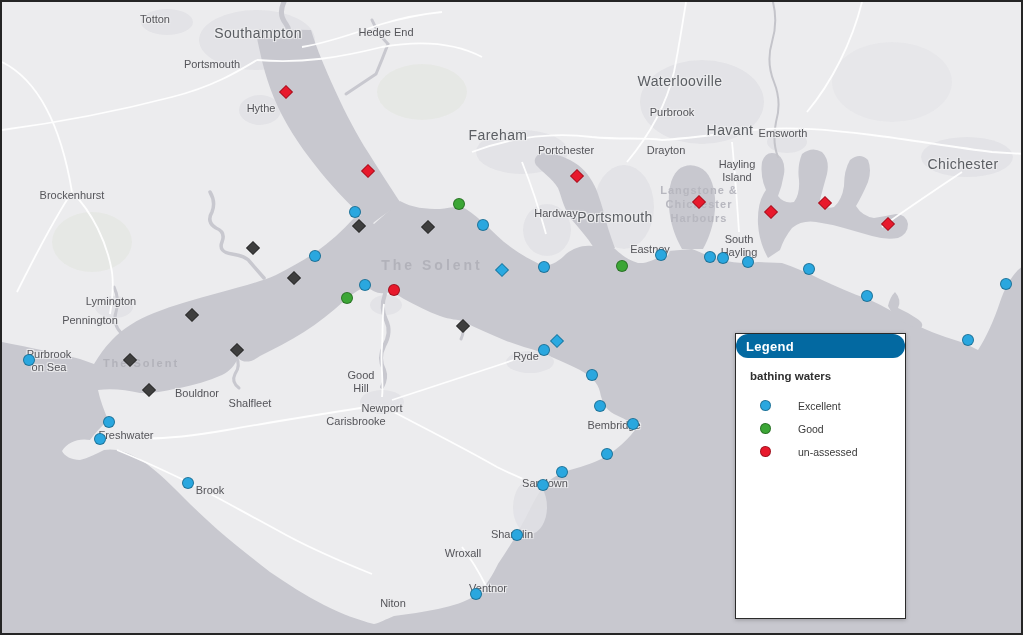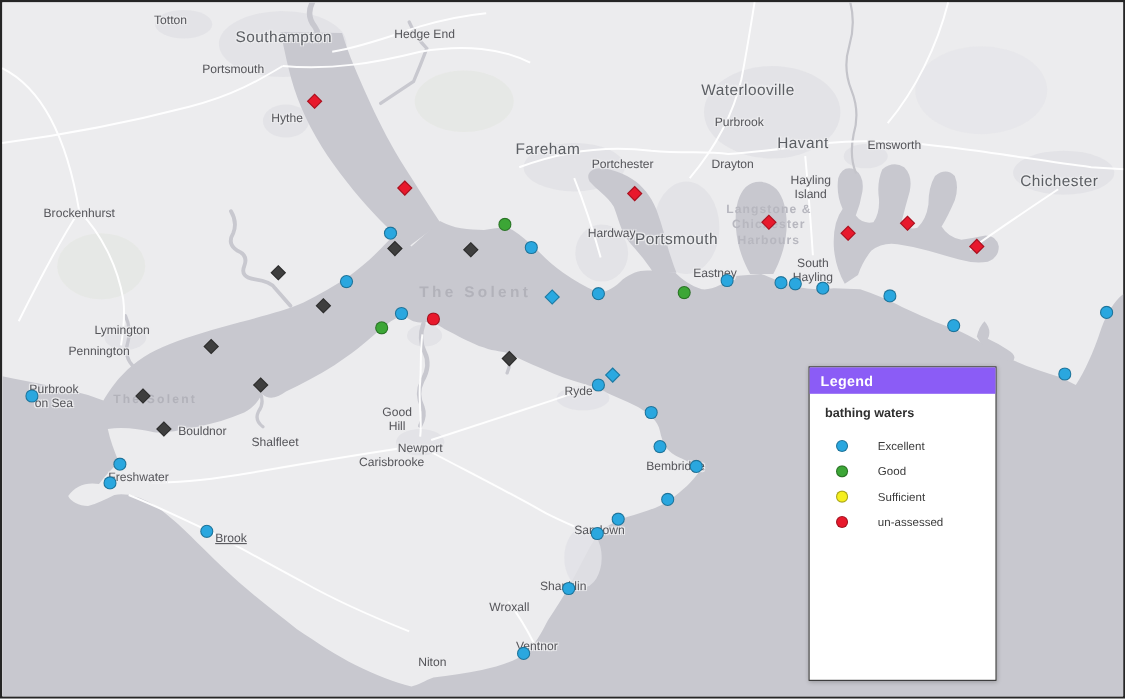--- a/index.html
+++ b/index.html
@@ -241,21 +241,21 @@
         </div>
         <div class="place-label pl-major" style="left: 678px; top: 79px;">
           <div>Waterlooville</div>
         </div>
         <div class="place-label pl-minor" style="left: 670px; top: 110px;">
           <div>Purbrook</div>
         </div>
         <div class="place-label pl-major" style="left: 728px; top: 128px;">
           <div>Havant</div>
         </div>
-        <div class="place-label pl-minor" style="left: 781px; top: 131px; margin-left: 30px;">
+        <div class="place-label pl-minor" style="left: 781px; top: 131px;">
           <div>Emsworth</div>
         </div>
         <div class="place-label pl-minor" style="left: 664px; top: 148px;">
           <div>Drayton</div>
         </div>
         <div class="place-label pl-major" style="left: 961px; top: 162px;">
           <div>Chichester</div>
         </div>
         <div class="place-label pl-minor" style="left: 735px; top: 169px;">
           <div>Hayling</div>
@@ -280,40 +280,40 @@
         <div class="place-label pl-minor" style="left: 109px; top: 299px;">
           <div>Lymington</div>
         </div>
         <div class="place-label pl-minor" style="left: 88px; top: 318px;">
           <div>Pennington</div>
         </div>
         <div class="place-label pl-minor" style="left: 47px; top: 359px;">
           <div>Purbrook</div>
           <div>on Sea</div>
         </div>
-        <div class="place-label pl-minor" style="left: 182px; top: 391px;">
+        <div class="place-label pl-minor" style="left: 195px; top: 391px;">
           <div>Bouldnor</div>
         </div>
         <div class="place-label pl-minor" style="left: 248px; top: 401px;">
           <div>Shalfleet</div>
         </div>
         <div class="place-label pl-minor" style="left: 359px; top: 380px;">
           <div>Good</div>
           <div>Hill</div>
         </div>
         <div class="place-label pl-minor" style="left: 380px; top: 406px;">
           <div>Newport</div>
         </div>
         <div class="place-label pl-minor" style="left: 354px; top: 419px;">
           <div>Carisbrooke</div>
         </div>
         <div class="place-label pl-minor" style="left: 124px; top: 433px;">
           <div>Freshwater</div>
         </div>
-        <div class="place-label pl-minor" style="left: 208px; top: 488px; text-decoration: underline;">
+        <div class="place-label pl-minor" style="left: 208px; top: 488px;">
           <div>Brook</div>
         </div>
         <div class="place-label pl-minor" style="left: 524px; top: 354px;">
           <div>Ryde</div>
         </div>
         <div class="place-label pl-minor" style="left: 612px; top: 423px;">
           <div>Bembridge</div>
         </div>
         <div class="place-label pl-minor" style="left: 543px; top: 481px;">
           <div>Sandown</div>
@@ -378,38 +378,34 @@
         <div class="marker m-diamond" style="left: 235px; top: 348px; background: rgb(62, 62, 62);"></div>
         <div class="marker m-diamond" style="left: 128px; top: 358px; background: rgb(62, 62, 62);"></div>
         <div class="marker m-diamond" style="left: 147px; top: 388px; background: rgb(62, 62, 62);"></div>
         <div class="marker m-diamond" style="left: 357px; top: 224px; background: rgb(62, 62, 62);"></div>
         <div class="marker m-diamond" style="left: 426px; top: 225px; background: rgb(62, 62, 62);"></div>
         <div class="marker m-diamond" style="left: 461px; top: 324px; background: rgb(62, 62, 62);"></div>
       </div>
   </div>
 
   <div id="legend">
-    <div id="legend-header" style="background: #8b5cf6;">
+    <div id="legend-header" style="background: #0369a1; border-radius: 12px;">
       <span id="legend-title">Legend</span>
     </div>
     <div id="legend-body">
         <div class="legend-section">
           <div class="legend-heading">bathing waters</div>
           <div class="legend-row">
             <span class="legend-swatch m-circle" style="background: rgb(42, 167, 223); border: 1px solid rgba(0, 0, 0, 0.3);"></span>
             <span class="legend-label">Excellent</span>
           </div>
           <div class="legend-row">
             <span class="legend-swatch m-circle" style="background: rgb(60, 166, 54); border: 1px solid rgba(0, 0, 0, 0.3);"></span>
             <span class="legend-label">Good</span>
           </div>
           <div class="legend-row">
-            <span class="legend-swatch m-circle" style="background: rgb(245, 239, 31); border: 1px solid rgba(0, 0, 0, 0.3);"></span>
-            <span class="legend-label">Sufficient</span>
-          </div>
-          <div class="legend-row">
             <span class="legend-swatch m-circle" style="background: rgb(232, 25, 44); border: 1px solid rgba(0, 0, 0, 0.3);"></span>
             <span class="legend-label">un-assessed</span>
           </div>
         </div>
       </div>
   </div>
 </div>
 
 </body></html>

